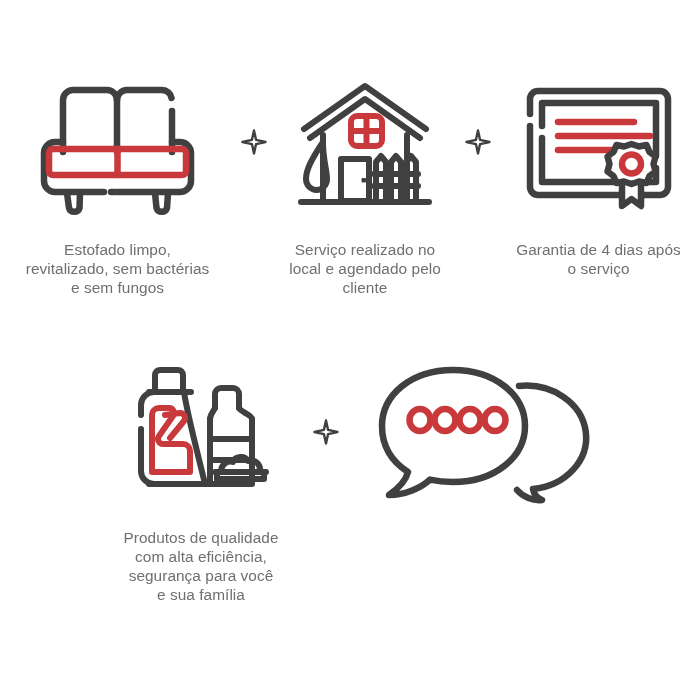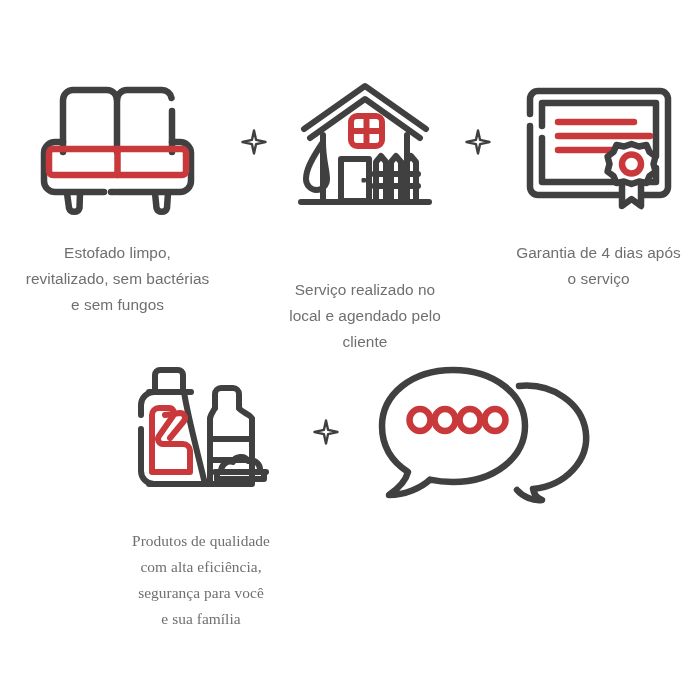--- a/index.html
+++ b/index.html
@@ -54,47 +54,47 @@
     align-items: flex-end;
     justify-content: center;
     height: 140px;
   }
 
   .feature-caption {
     margin-top: 28px;
     text-align: center;
     color: #6e6f71;
     font-size: 15.4px;
-    line-height: 26px;
+    line-height: 19px;
     letter-spacing: 0.05px;
     white-space: pre-line;
   }
 
   .row-bottom .feature-caption {
     margin-top: 26px;
   }
 
   .sparkle {
     display: flex;
     align-items: center;
     justify-content: center;
     height: 140px;
     box-sizing: border-box;
   }
 
   .sparkle svg { display: block; }
 
   
   .col-sofa      { width: 232px; }
-  .col-house     { width: 183px; gap: 37px; }
+  .col-house     { width: 183px; }
   .col-cert      { width: 200px; align-items: center; }
   .sep-1         { width: 40px; }
   .sep-2         { width: 42px; }
 
-  .col-products  { width: 200px; font-family: Liberation Serif, serif; }
+  .col-products  { width: 200px; }
   .col-chat      { width: 248px; }
   .sep-3         { width: 50px; }
 
   svg { overflow: visible; }
 </style>
 </head>
 <body>
 
 <div class="board">
 

